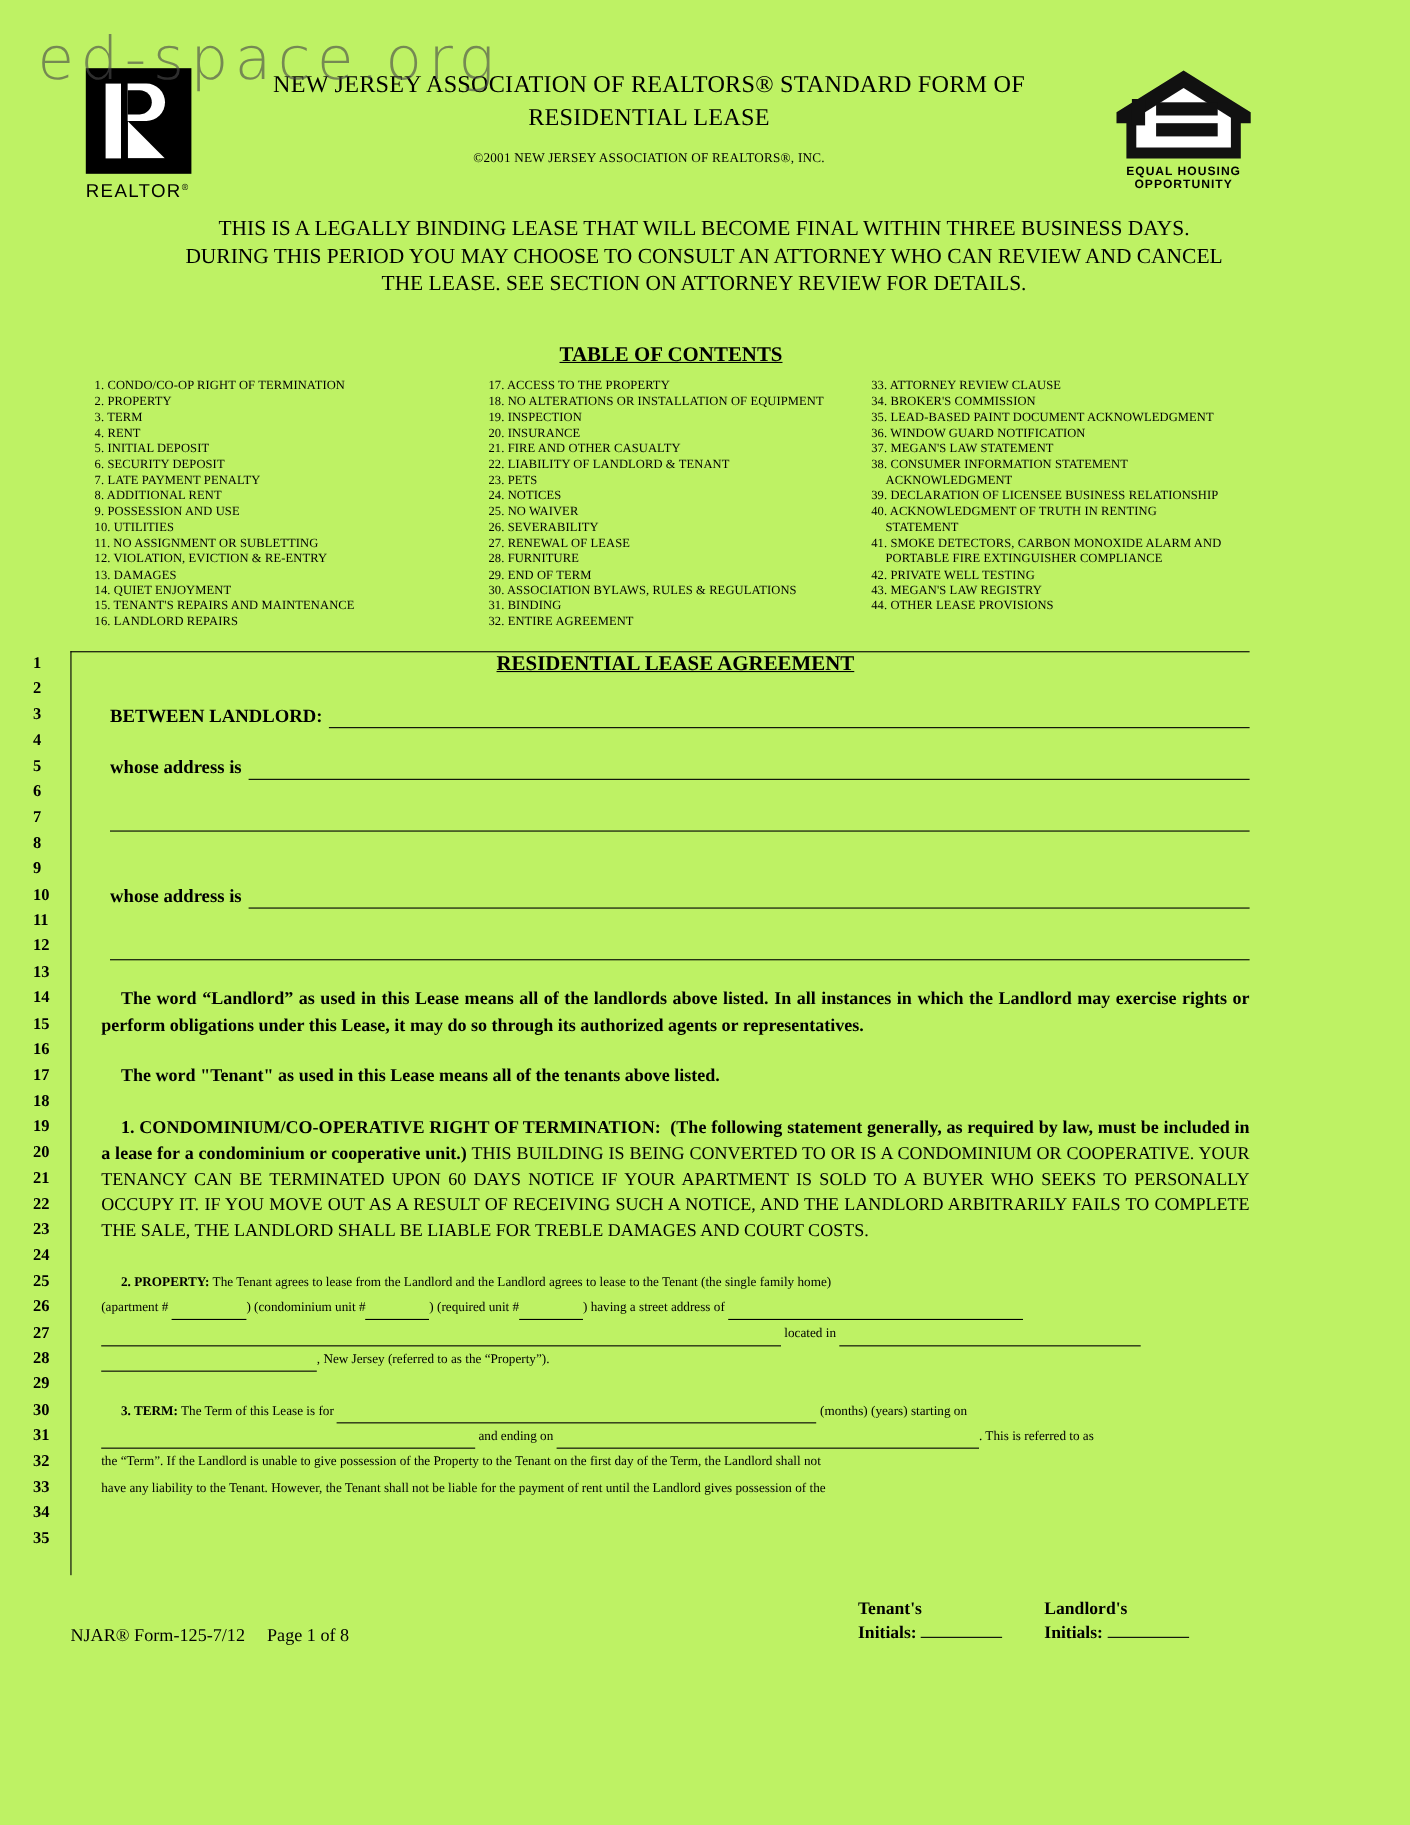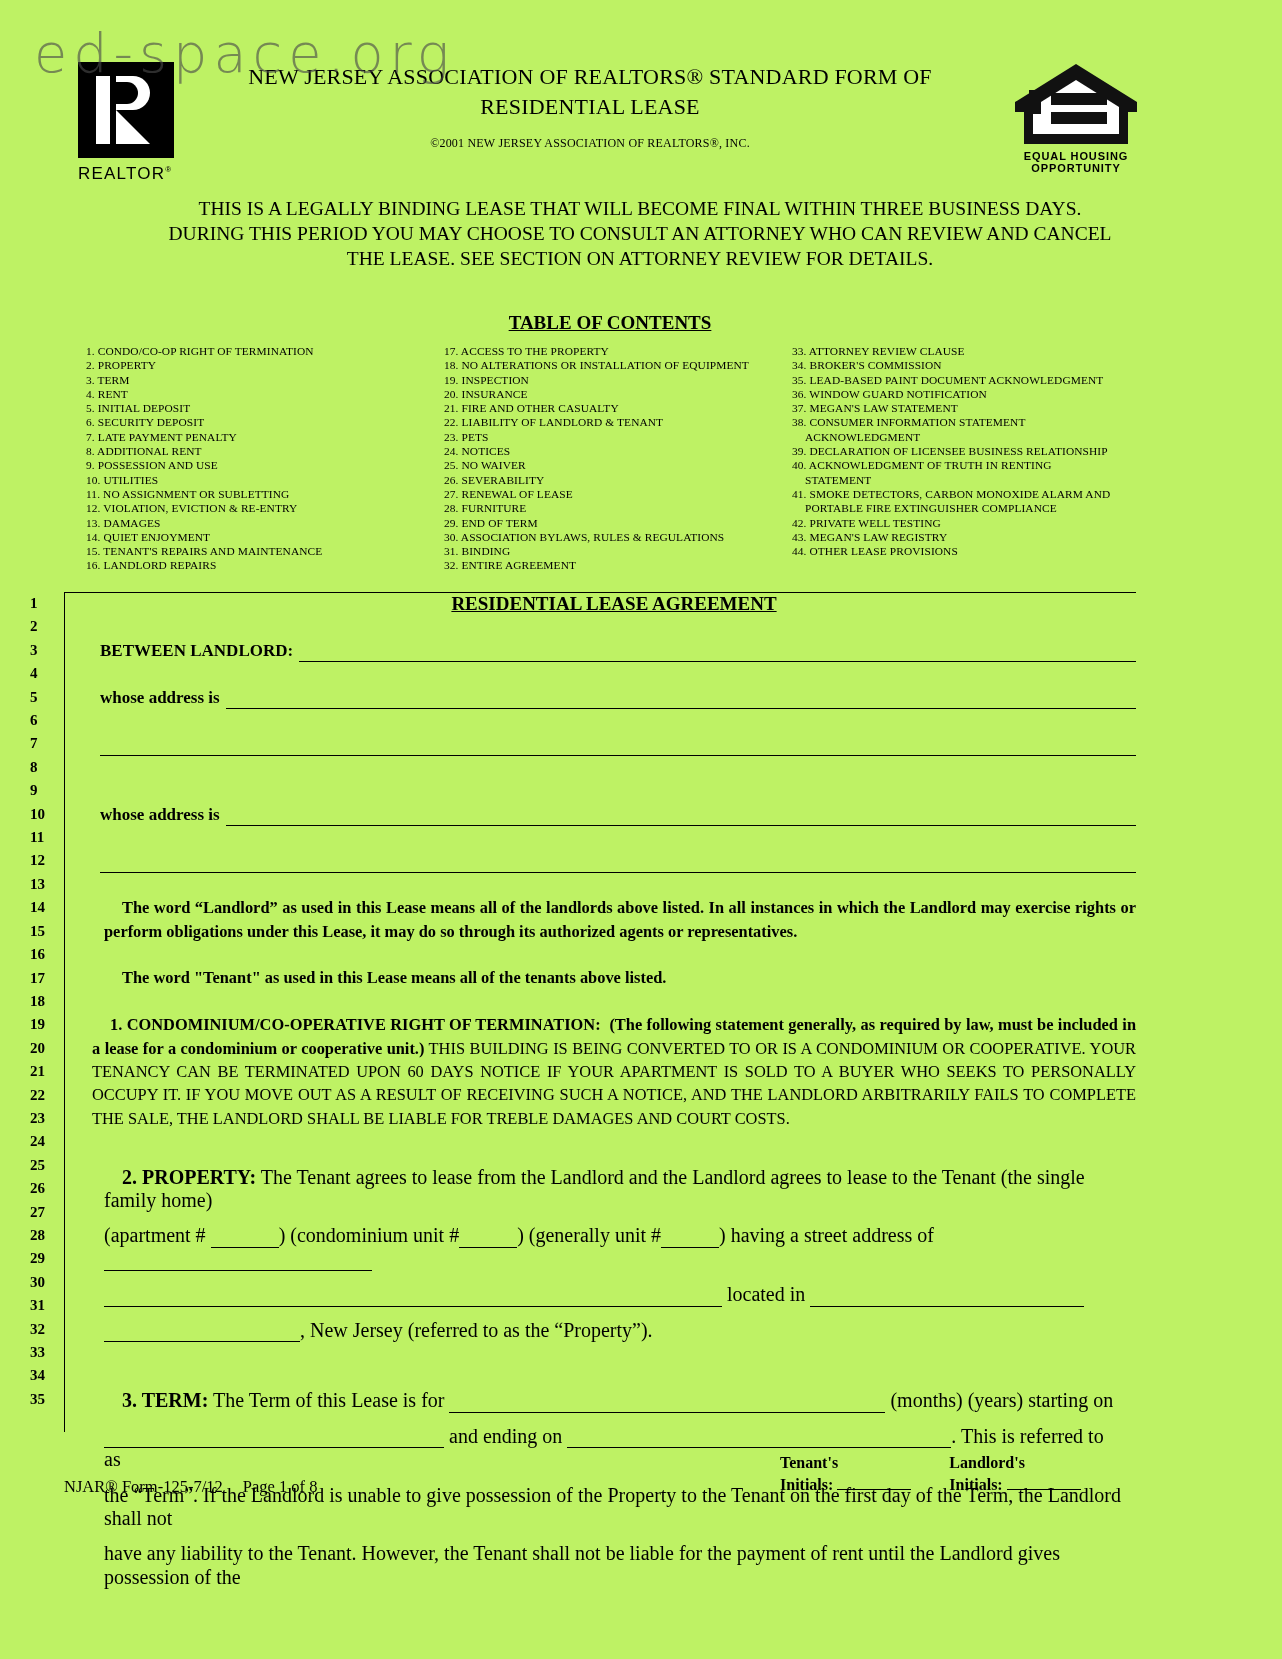--- a/index.html
+++ b/index.html
@@ -247,32 +247,32 @@
     border-bottom: 1.2px solid #000;
     height: 17px;
   }
   p.para {
     margin: 0;
     font-weight: bold;
     font-size: 16.4px;
     line-height: 23.4px;
     text-align: justify;
   }
-  p.para.ind { text-indent: 18px; margin-left: 12px; }
+  p.para.ind { text-indent: 18px; }
   p.sec1 {
     margin: 0;
     font-size: 16.4px;
     line-height: 23.4px;
     text-align: justify;
     text-indent: 18px;
   }
   p.sec1 b { font-weight: bold; }
   p.plain {
-    margin: 12px;
-    font-size: 20px;
+    margin: 0;
+    font-size: 12px;
     line-height: 23.4px;
     text-align: left;
   }
   p.plain.ind { text-indent: 18px; }
   .ul-inline {
     display: inline-block;
     border-bottom: 1.1px solid #000;
     height: 15px;
     vertical-align: bottom;
   }
@@ -526,21 +526,21 @@
       <p class="para ind">The word "Tenant" as used in this Lease means all of the tenants above listed.</p>
 
       <div class="blankline"></div>
 
       <p class="sec1"><b>1. CONDOMINIUM/CO-OPERATIVE RIGHT OF TERMINATION:</b>&nbsp; <b>(The following statement generally, as required by law, must be included in a lease for a condominium or cooperative unit.)</b> <span>THIS BUILDING IS BEING CONVERTED TO OR IS A CONDOMINIUM OR COOPERATIVE. YOUR TENANCY CAN BE TERMINATED UPON 60 DAYS NOTICE IF YOUR APARTMENT IS SOLD TO A BUYER WHO SEEKS TO PERSONALLY OCCUPY IT. IF YOU MOVE OUT AS A RESULT OF RECEIVING SUCH A NOTICE, AND THE LANDLORD ARBITRARILY FAILS TO COMPLETE THE SALE, THE LANDLORD SHALL BE LIABLE FOR TREBLE DAMAGES AND COURT COSTS.</span></p>
 
       <div class="blankline"></div>
 
       <p class="plain ind"><b>2. PROPERTY:</b> <span>The Tenant agrees to lease from the Landlord and the Landlord agrees to lease to the Tenant (the single family home)</span></p>
 
-      <p class="plain"><span>(apartment # </span><span class="ul-inline" style="width:68px"></span><span>) (condominium unit #</span><span class="ul-inline" style="width:58px"></span><span>) (generally unit #</span><span class="ul-inline" style="width:58px"></span><span>) having a street address of </span><span class="ul-inline" style="width:268px"></span></p>
+      <p class="plain"><span>(apartment # </span><span class="ul-inline" style="width:68px"></span><span>) (condominium unit #</span><span class="ul-inline" style="width:58px"></span><span>) (required unit #</span><span class="ul-inline" style="width:58px"></span><span>) having a street address of </span><span class="ul-inline" style="width:268px"></span></p>
 
       <p class="plain"><span class="ul-inline" style="width:618px"></span><span> located in </span><span class="ul-inline" style="width:274px"></span></p>
 
       <p class="plain"><span class="ul-inline" style="width:196px"></span><span>, New Jersey (referred to as the “Property”).</span></p>
 
       <div class="blankline"></div>
 
       <p class="plain ind"><b>3. TERM:</b> <span>The Term of this Lease is for </span><span class="ul-inline" style="width:436px"></span><span> (months) (years) starting on</span></p>
 
       <p class="plain"><span class="ul-inline" style="width:340px"></span><span> and ending on </span><span class="ul-inline" style="width:384px"></span><span>. This is referred to as</span></p>

